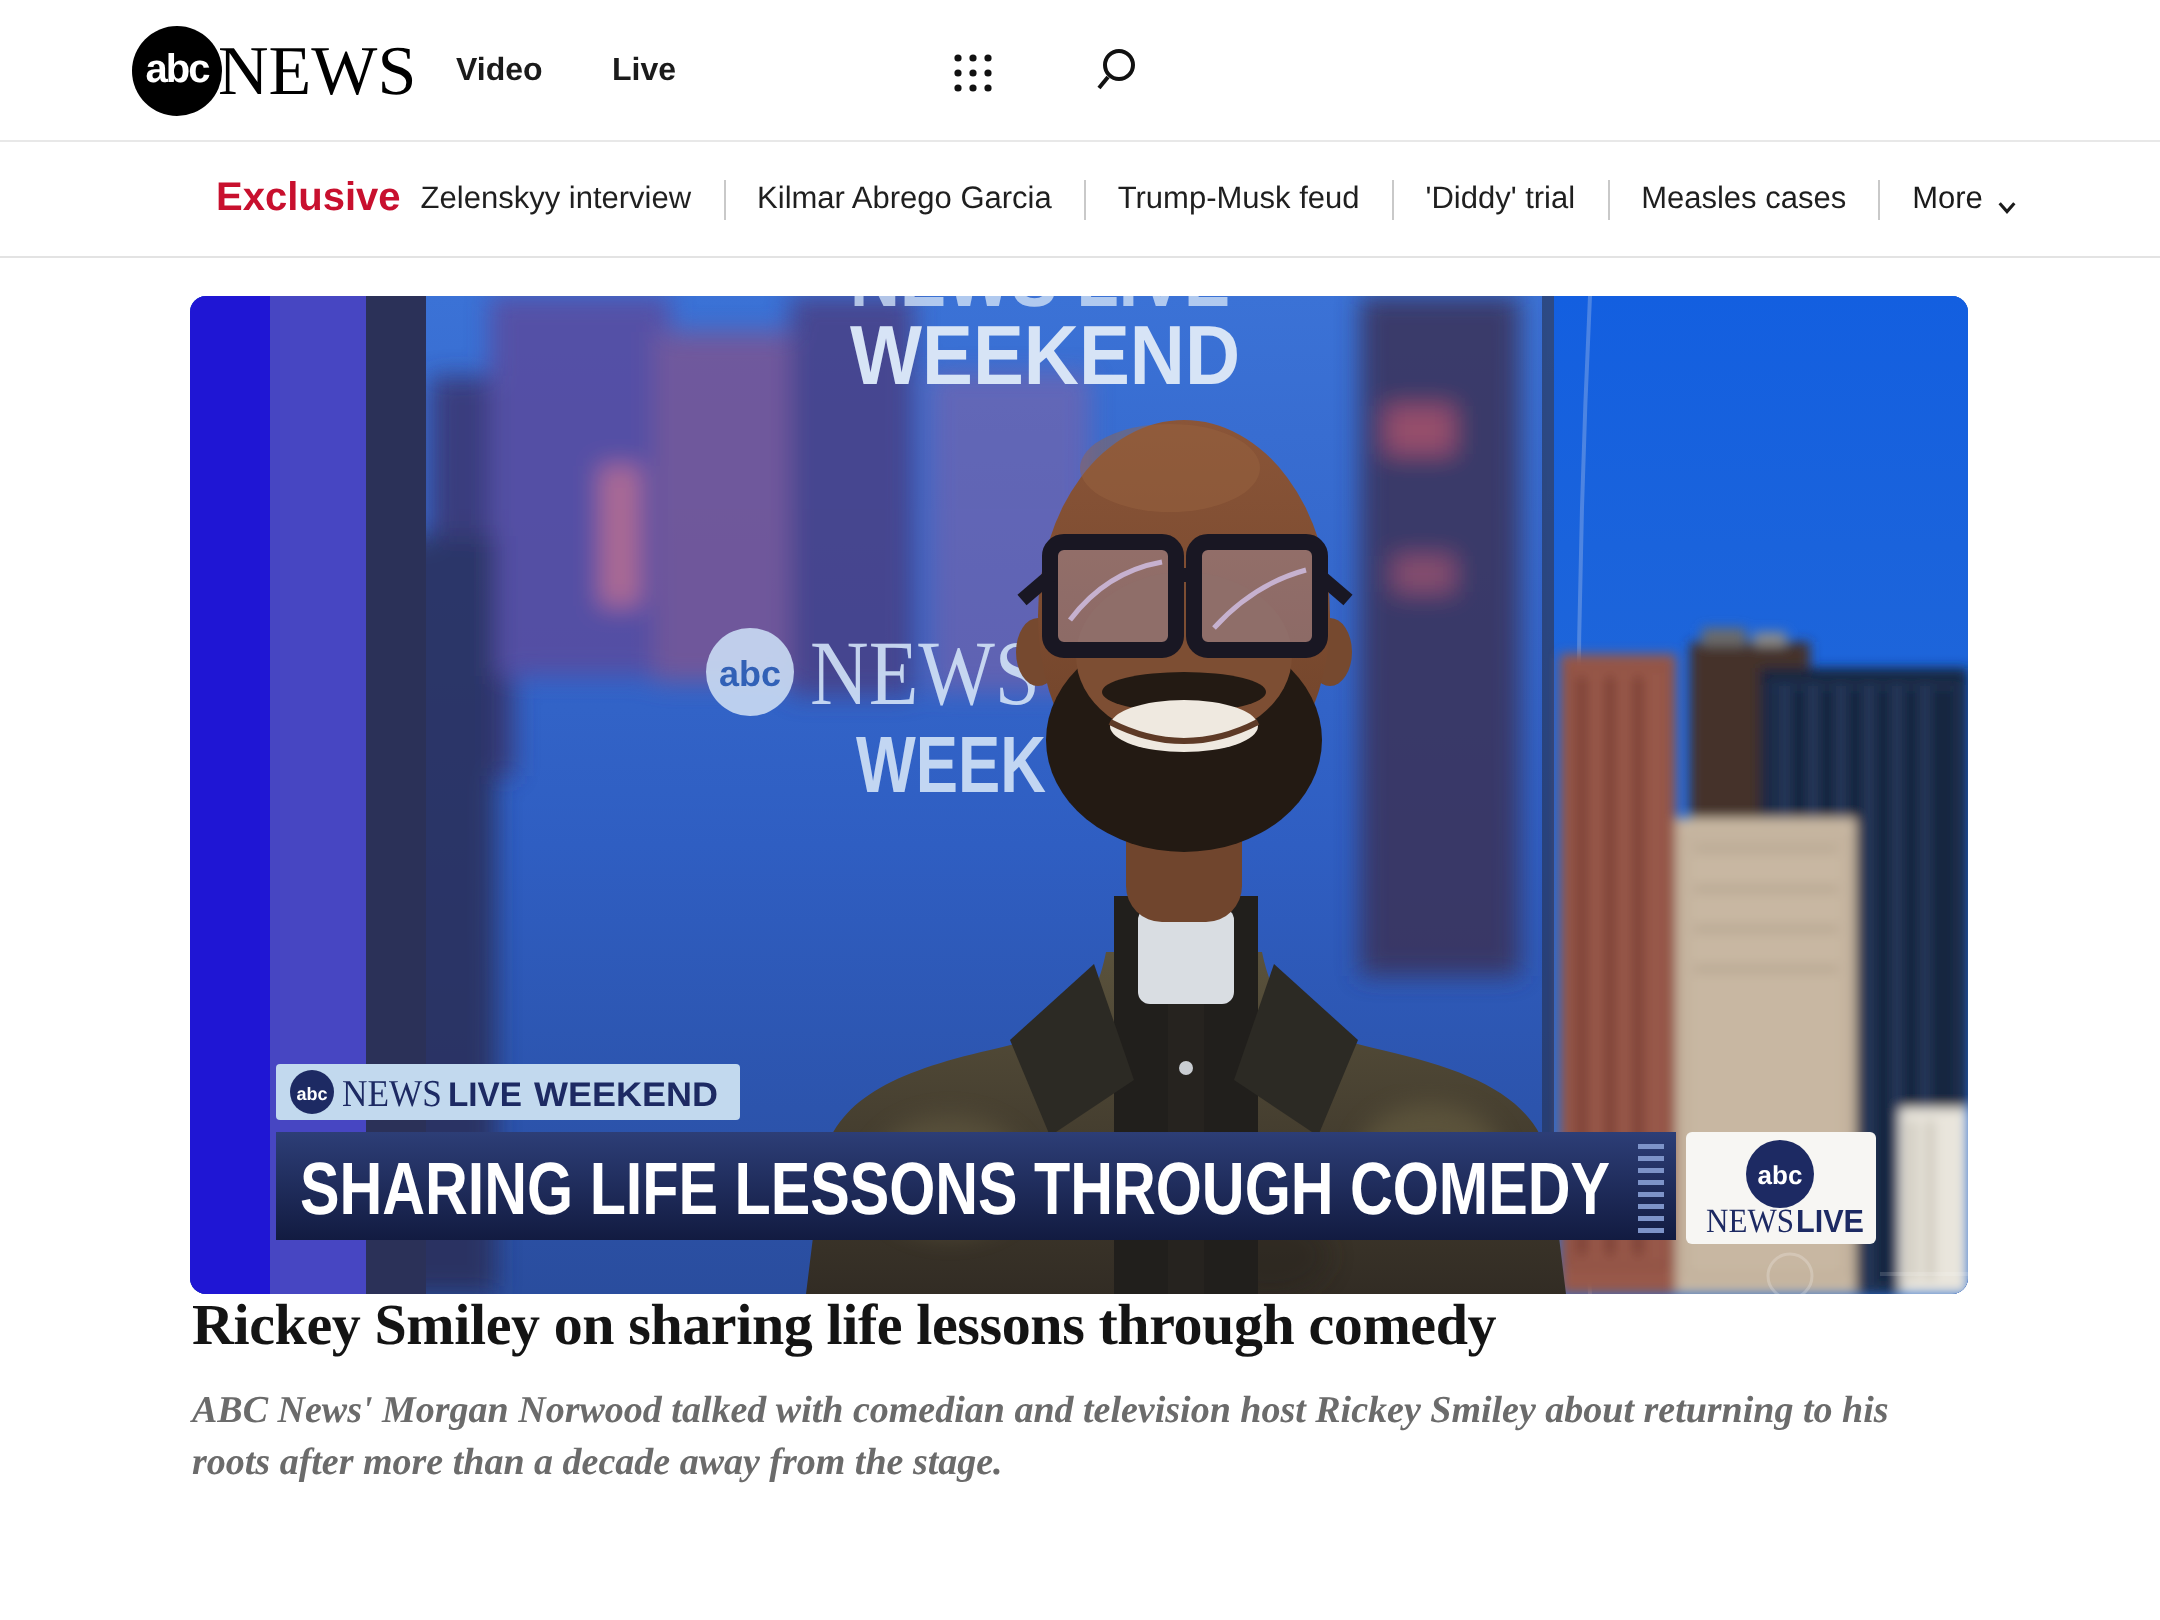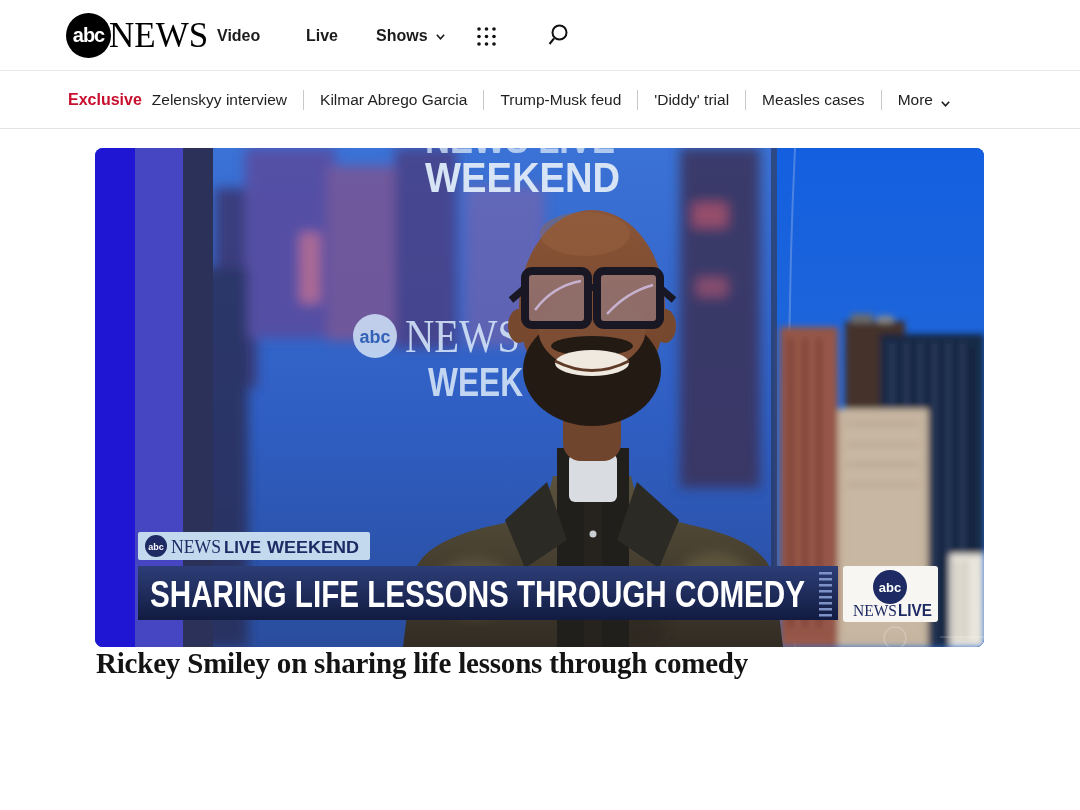--- a/index.html
+++ b/index.html
@@ -15,21 +15,21 @@
   .logo-news { font-family:"Liberation Serif", serif; font-size:35px; color:#000;
                margin-left:-2px; letter-spacing:0px; line-height:45px; }
   .hdr-nav-item { position:absolute; top:0; height:71px; display:flex; align-items:center;
                   font-size:16px; font-weight:700; color:#1b1b1b; cursor:pointer; }
   .chev { width:11px; height:11px; margin-left:7px; margin-top:2px; }
   .hdr-icon { position:absolute; cursor:pointer; }
 
   
   .topics { height:58px; border-bottom:1px solid #e3e3e3; display:flex; align-items:center;
             padding-left:68px; background:#fff; }
-  .exclusive { font-weight:700; font-size:16px; margin-right:10px; }
+  .exclusive { font-weight:700; font-size:20px; margin-right:10px;margin-left:40px; }
   .topic { font-size:15.5px; color:#1f1f1f; cursor:pointer; white-space:nowrap;text-align:center; }
   .tsep { width:1px; height:20px; background:#c9c9c9; margin:0 16px; }
   .more { display:flex; align-items:flex-end; font-size:15.5px; cursor:pointer; }
 
   
   .video-wrap { width:889px; height:499px; margin:19px 0 0 95px; border-radius:8px;
                 overflow:hidden; position:relative; cursor:pointer; background:#2d63c8; }
   .video-wrap svg { display:block; }
 
   
@@ -42,28 +42,22 @@
 </style>
 </head>
 <body>
 
 <div class="hdr">
   <div class="logo">
     <div class="logo-circle">abc</div>
     <div class="logo-news">NEWS</div>
   </div>
 
-  <div class="hdr-nav-item" style="left:217px">Video</div>
+  <div class="hdr-nav-item" style="left:228px">Video</div>
   <div class="hdr-nav-item" style="left:306px">Live</div>
-  <div class="hdr-nav-item" style="left:376px">
-    <span>Shows</span>
-    <svg class="chev" viewBox="0 0 12 12">
-      <polyline points="2,4 6,8.5 10,4" fill="none" stroke="#1b1b1b" stroke-width="1.7"></polyline>
-    </svg>
-  </div>
 
   <svg class="hdr-icon" style="left:476px; top:26px" width="21" height="21" viewBox="0 0 21 21">
     <g fill="#111">
       <circle cx="3" cy="3" r="1.8"></circle>
         <circle cx="10.5" cy="3" r="1.8"></circle>
         <circle cx="18" cy="3" r="1.8"></circle>
       <circle cx="3" cy="10.5" r="1.8"></circle>
         <circle cx="10.5" cy="10.5" r="1.8"></circle>
         <circle cx="18" cy="10.5" r="1.8"></circle>
       <circle cx="3" cy="18" r="1.8"></circle>
@@ -260,13 +254,14 @@
     <text x="758" y="468" font-family="Liberation Serif, serif" font-size="17" fill="#1d2a63" textLength="44" lengthAdjust="spacingAndGlyphs">NEWS</text>
     <text x="803" y="468" font-family="Liberation Sans, sans-serif" font-weight="bold" font-size="16" fill="#1d2a63" textLength="34" lengthAdjust="spacingAndGlyphs">LIVE</text>
     <circle cx="800" cy="490" r="11" fill="none" stroke="#ffffff" stroke-width="1.5" opacity="0.22"></circle>
     <rect x="845" y="488" width="44" height="2" fill="#ffffff" opacity="0.15"></rect>
   </g>
 </svg>
 </div>
 
 <div class="article">
   <h1 class="headline">Rickey Smiley on sharing life lessons through comedy</h1>
+  <p class="dek">ABC News' Morgan Norwood talked with comedian and television host Rickey Smiley about returning to his roots after more than a decade away from the stage.</p>
 </div>
 
 </body></html>

